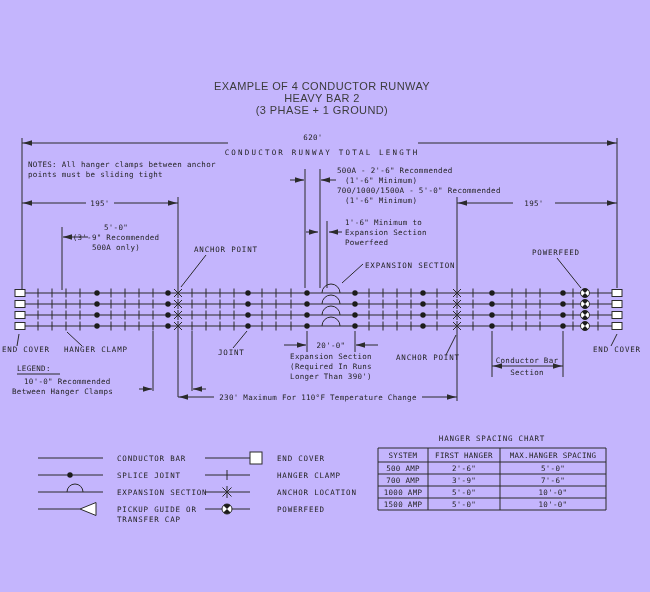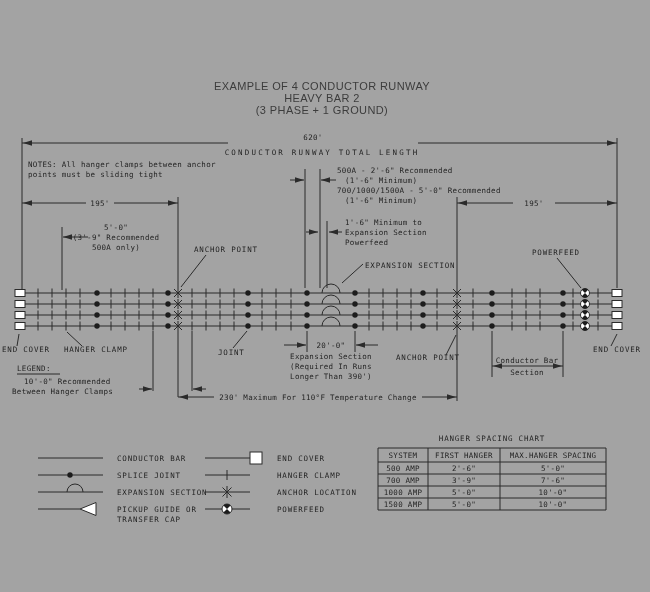--- a/index.html
+++ b/index.html
@@ -1,16 +1,16 @@
 <!DOCTYPE html>
 <html><head>
 <meta charset="utf-8">
 <style>
   html,body{margin:0;padding:0;background:#fff;}
-  .stage{position:relative;width:650px;height:592px;background:#a3a3a3;overflow:hidden;text-align:right;}
+  .stage{position:relative;width:650px;height:592px;background:#c4b5fd;overflow:hidden;text-align:right;}
   svg{position:absolute;left:0;top:0;}
   .cad{font-family:"DejaVu Sans Mono",monospace;font-size:7.5px;fill:#242424;letter-spacing:0.3px;}
   .cad-wide{font-family:"DejaVu Sans Mono",monospace;font-size:7.5px;fill:#242424;letter-spacing:2.2px;}
   .cad-lbl{font-family:"DejaVu Sans Mono",monospace;font-size:7.5px;fill:#242424;letter-spacing:0.8px;}
   .ttl{font-family:"Liberation Sans",sans-serif;font-size:11px;fill:#3c3c3c;letter-spacing:0.4px;}
   .mid{text-anchor:middle;}
 </style>
 </head>
 <body>
 

